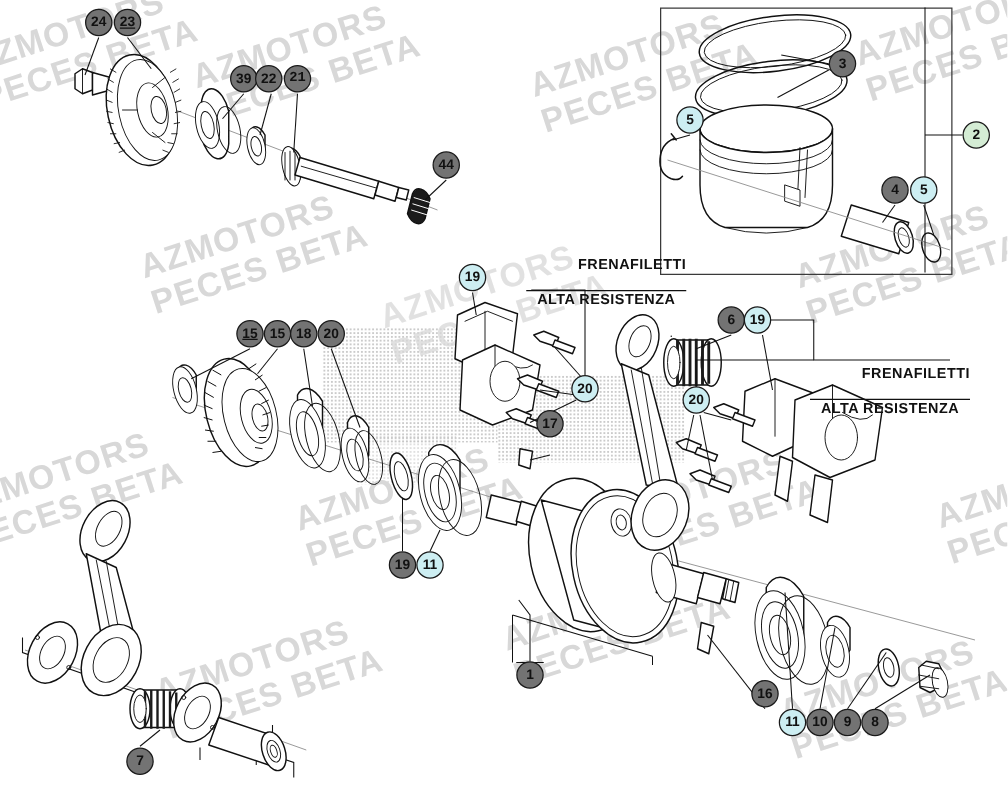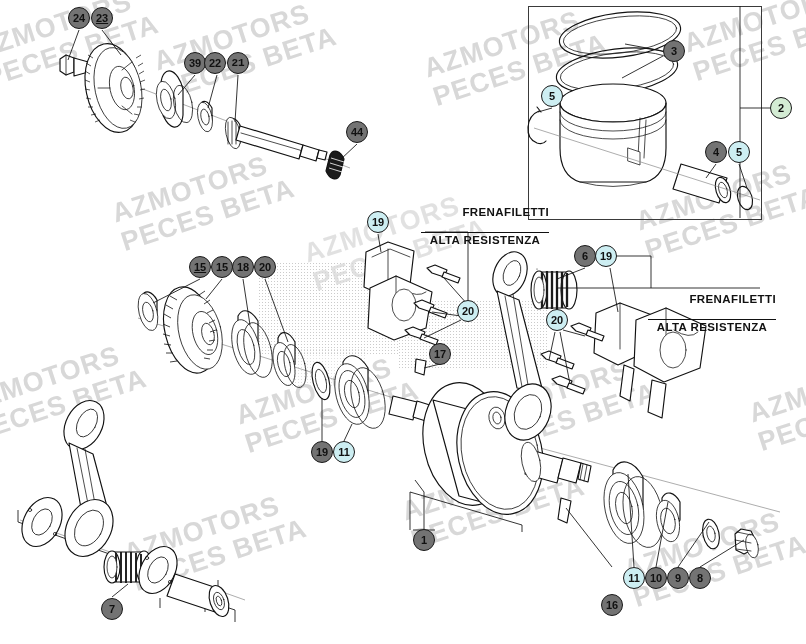--- a/index.html
+++ b/index.html
@@ -469,32 +469,32 @@
       <div class="cal y" style="left: 204px; top: 52px;">22</div>
       <div class="cal y" style="left: 227px; top: 52px; font-family: Liberation Mono, monospace;">21</div>
       <div class="cal y" style="left: 346px; top: 121px;">44</div>
       <div class="cal y" style="left: 663px; top: 40px;">3</div>
       <div class="cal c" style="left: 541px; top: 85px;">5</div>
       <div class="cal y" style="left: 705px; top: 141px;">4</div>
       <div class="cal c" style="left: 728px; top: 141px;">5</div>
       <div class="cal g" style="left: 770px; top: 97px;">2</div>
       <div class="cal c" style="left: 367px; top: 211px;">19</div>
       <div class="cal c" style="left: 457px; top: 300px;">20</div>
-      <div class="cal y" style="left: 429px; top: 343px;">17</div>
+      <div class="cal y" style="left: 429px; top: 328px;">17</div>
       <div class="cal y" style="left: 574px; top: 245px;">6</div>
       <div class="cal c" style="left: 595px; top: 245px;">19</div>
       <div class="cal c" style="left: 546px; top: 309px;">20</div>
       <div class="cal y" style="left: 189px; top: 256px; text-decoration: underline;">15</div>
       <div class="cal y" style="left: 211px; top: 256px;">15</div>
       <div class="cal y" style="left: 232px; top: 256px;">18</div>
       <div class="cal y" style="left: 254px; top: 256px;">20</div>
       <div class="cal y" style="left: 311px; top: 441px;">19</div>
       <div class="cal c" style="left: 333px; top: 441px;">11</div>
       <div class="cal y" style="left: 413px; top: 529px;">1</div>
       <div class="cal y" style="left: 101px; top: 598px;">7</div>
-      <div class="cal y" style="left: 601px; top: 594px;">16</div>
+      <div class="cal y" style="left: 601px; top: 544px;">16</div>
       <div class="cal c" style="left: 623px; top: 567px;">11</div>
       <div class="cal y" style="left: 645px; top: 567px;">10</div>
       <div class="cal y" style="left: 667px; top: 567px;">9</div>
       <div class="cal y" style="left: 689px; top: 567px;">8</div>
     </div>
 
 </div>
 
 </body></html>

